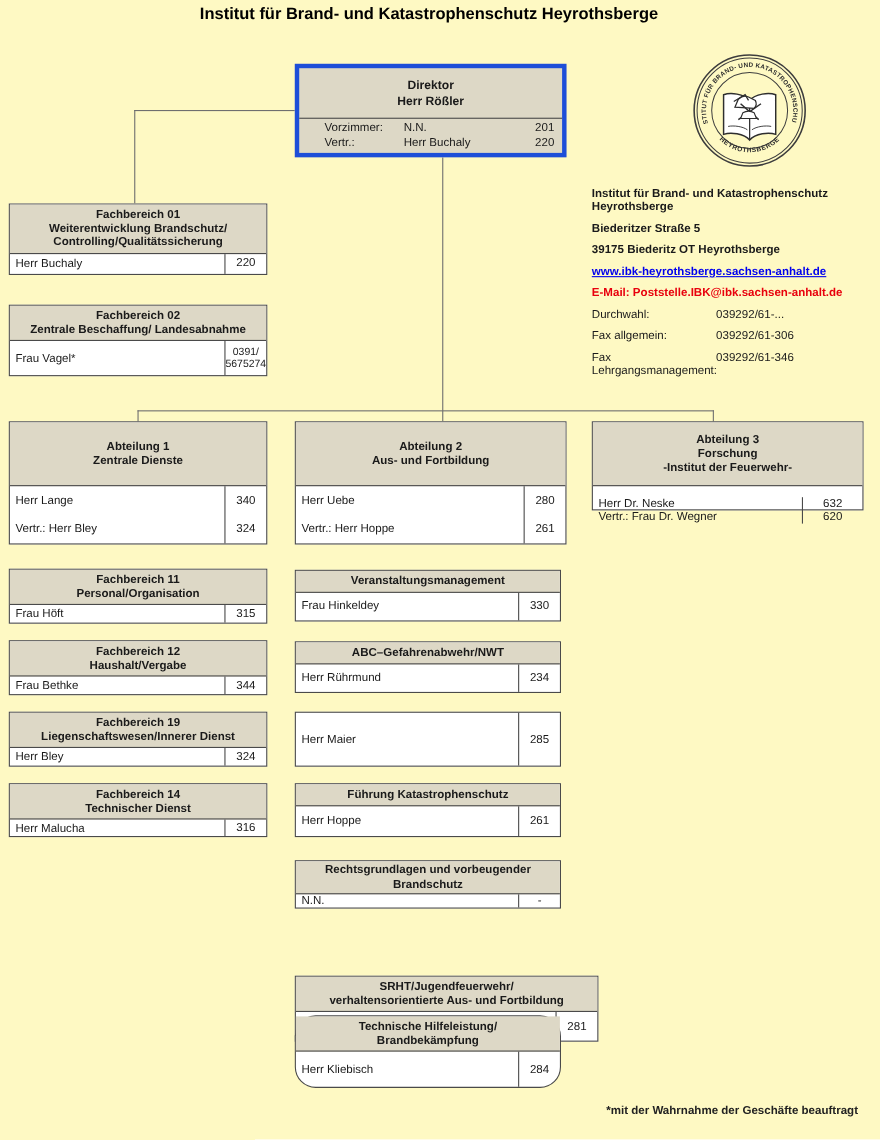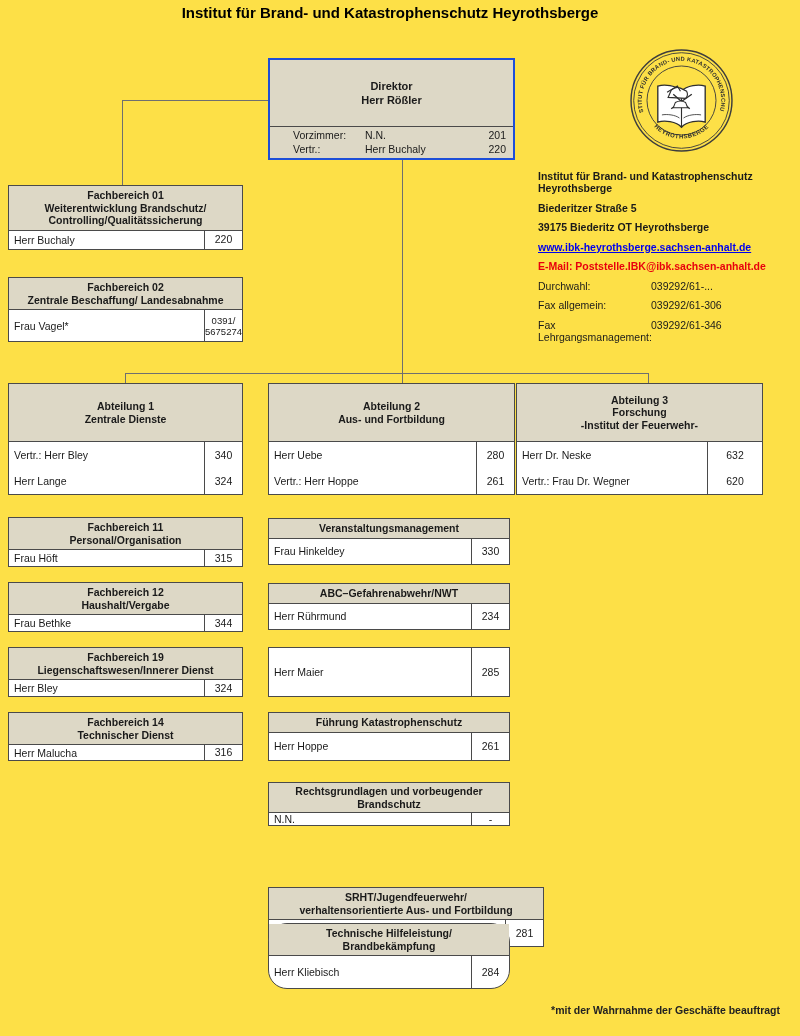--- a/index.html
+++ b/index.html
@@ -1,18 +1,18 @@
 <!DOCTYPE html>
 <html><head>
 <meta charset="utf-8">
 <style>
   * { margin:0; padding:0; box-sizing:border-box; }
   html,body { background:#ffffff; }
   .page {
-    position:relative; width:800px; height:1036px; background:#fde047;
+    position:relative; width:800px; height:1036px; background:#fef9c3;
     font-family:"Liberation Sans", sans-serif; color:#1a1a1a; overflow:hidden;
   }
   .page-title {
     position:absolute; top:4px; left:0; width:780px; text-align:center;
     font-size:15px; font-weight:bold; color:#000;
   }
   
   .conn { position:absolute; background:#6f6f6f; }
   
   .orgbox {
@@ -28,22 +28,22 @@
   .orgbox-body { flex:1; display:flex; }
   .orgbox-names { flex:1; display:flex; flex-direction:column; }
   .orgbox-names > div { flex:1; display:flex; align-items:center; padding-left:5px; font-size:10.5px; }
   .orgbox-exts { width:38px; border-left:1px solid #4a4a4a; display:flex; flex-direction:column; }
   .orgbox-exts > div {
     flex:1; display:flex; align-items:center; justify-content:center;
     font-size:10.5px; white-space:pre-line; text-align:center; line-height:11px;
   }
   
   .director {
-    position:absolute; left:268px; top:58px; width:247px; height:102px;
-    background:#ddd8c6; border:2px solid #1d4ed8; display:flex; flex-direction:column;
+    position:absolute; left:268px; top:58px; width:247px; height:85px;
+    background:#ddd8c6; border:4px solid #1d4ed8; display:flex; flex-direction:column;
   }
   .dir-title {
     flex:1; display:flex; flex-direction:column; justify-content:center; align-items:center;
     font-weight:bold; font-size:11px; line-height:14px; white-space:pre-line; text-align:center;
   }
   .dir-rows { border-top:1px solid #4a4a4a; padding:1px 0 2px 16px; }
   .dir-row { display:flex; font-size:10.5px; line-height:14px; padding:0 7px; }
   .dir-row .lbl { width:72px; }
   .dir-row .nm { flex:1; }
   .dir-row .ex { width:32px; text-align:right; }
@@ -160,22 +160,22 @@
 5675274</div>
         </div>
     </div>
   </div>
 
   <div class="orgbox" style="left:8px; top:383px; width:235px; height:112px;">
     <div class="orgbox-header" style="min-height:58px;">Abteilung 1
 Zentrale Dienste</div>
     <div class="orgbox-body">
       <div class="orgbox-names">
+        <div>Herr Lange</div>
         <div>Vertr.: Herr Bley</div>
-        <div>Herr Lange</div>
       </div>
       <div class="orgbox-exts">
         <div>340</div>
         <div>324</div>
       </div>
     </div>
   </div>
 
   <div class="orgbox" style="left:8px; top:517px; width:235px; height:50px;">
     <div class="orgbox-header">Fachbereich 11
@@ -322,21 +322,21 @@
     <div class="orgbox-body">
       <div class="orgbox-names">
           <div>Herr Kliebisch</div>
         </div>
       <div class="orgbox-exts">
           <div>284</div>
         </div>
     </div>
   </div>
 
-  <div class="orgbox" style="left:516px; top:383px; width:247px; height:112px;">
+  <div class="orgbox" style="left:538px; top:383px; width:247px; height:81px;gap:10px;">
     <div class="orgbox-header" style="min-height:58px;">Abteilung 3
 Forschung
 -Institut der Feuerwehr-</div>
     <div class="orgbox-body">
       <div class="orgbox-names">
         <div>Herr Dr. Neske</div>
         <div>Vertr.: Frau Dr. Wegner</div>
       </div>
       <div class="orgbox-exts" style="width:55px;">
         <div>632</div>

